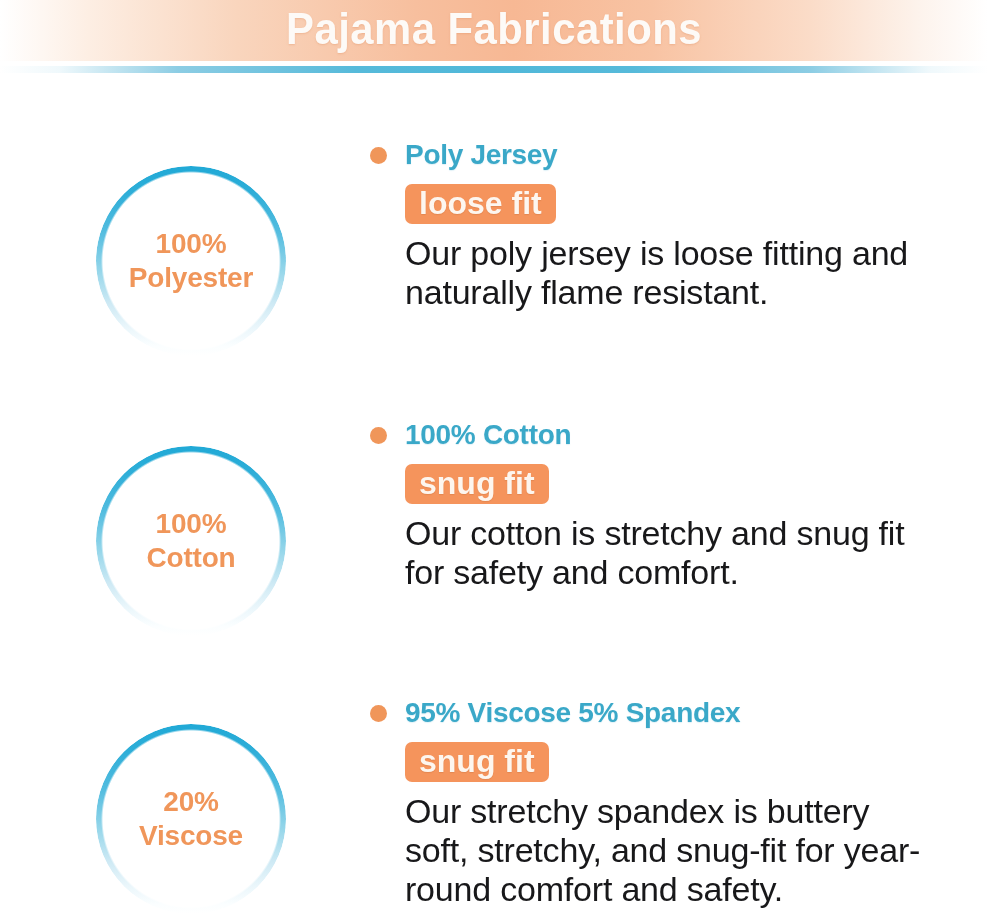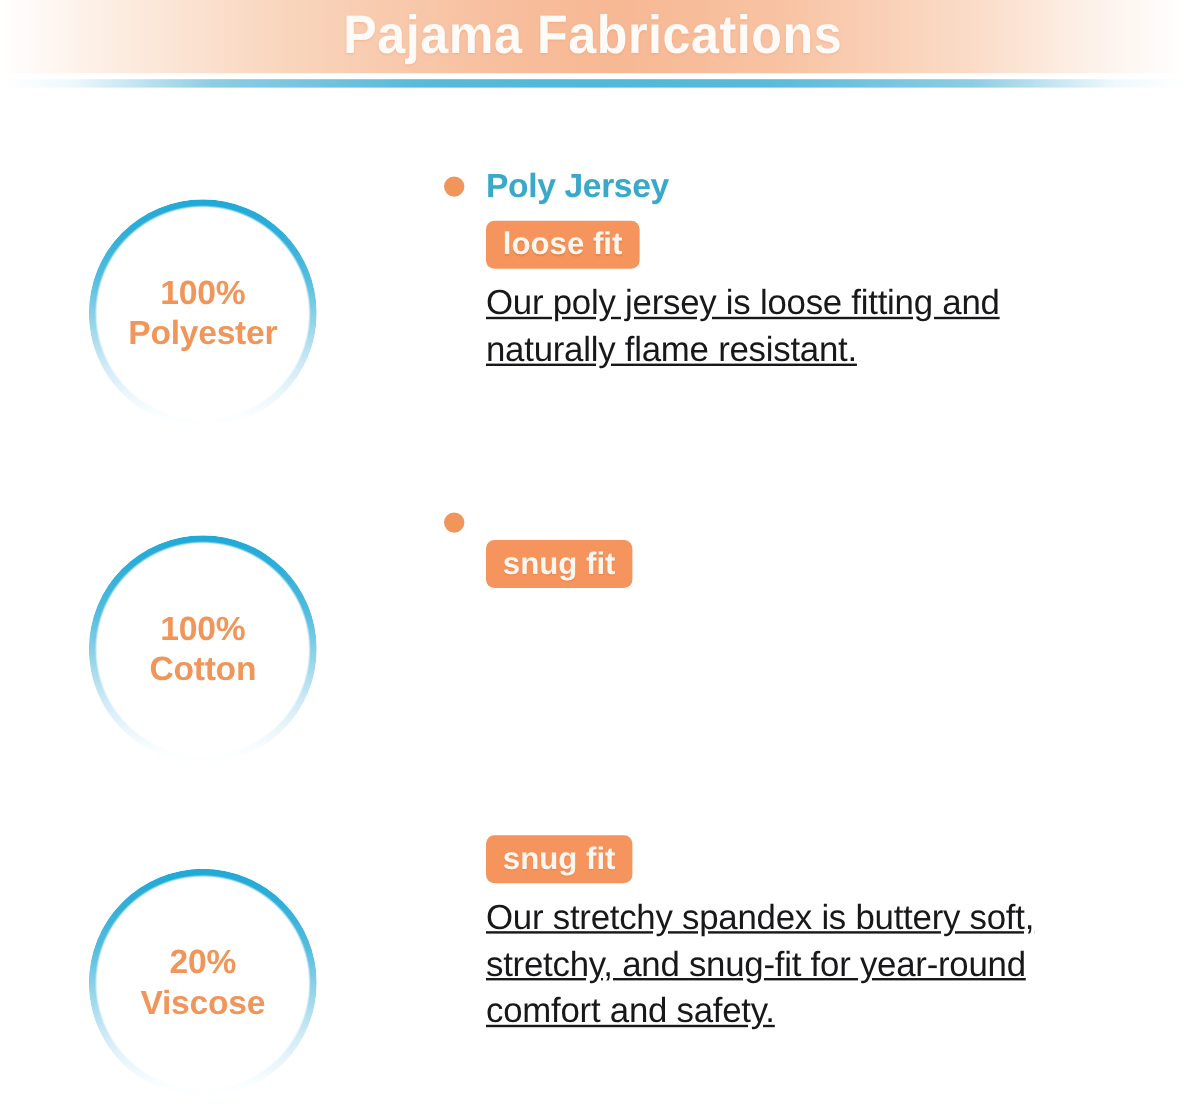--- a/index.html
+++ b/index.html
@@ -103,21 +103,21 @@
   
   .circle-col {
     position: relative;
     width: 370px;
     flex: 0 0 370px;
     height: 230px;
   }
 
   .circle-wrap {
     position: absolute;
-    left: 74px;
+    left: 96px;
     top: 34px;
     width: 190px;
     height: 190px;
     text-decoration: underline;
   }
 
   .circle-ring {
     position: absolute;
     inset: 0;
     border-radius: 50%;
@@ -198,39 +198,38 @@
   .badge-row {
     margin-top: 6px;
     padding-left: 35px;
     display: flex;
   }
 
   .badge {
     display: inline-block;
     background: #f5945c;
     color: #fdf6ef;
-    font-size: 26px;
+    font-size: 32px;
     font-weight: bold;
     line-height: 26px;
     padding: 6px 14px 8px 14px;
     border-radius: 7px;
     letter-spacing: 0px;
     text-shadow: 0 1px 1px rgba(190,105,55,0.30);
     white-space: nowrap;
   }
 
   .body-text {
     margin-top: 10px;
     padding-left: 35px;
     color: #18181a;
-    font-size: 29px;
+    font-size: 34px;
     line-height: 39px;
     max-width: 560px;
     letter-spacing: -0.2px;
-    text-decoration: underline;
   }
 </style>
 </head>
 <body>
 
 <div class="page">
 
   <div class="header-rule-glow"></div>
   <div class="header-band"></div>
   <div class="header-title">Pajama Fabrications</div>
@@ -269,40 +268,46 @@
         <div class="circle-label">
           <span class="l1">100%</span>
           <span class="l2">Cotton</span>
         </div>
       </div>
     </div>
 
     <div class="text-col">
       <div class="heading-line">
         <span class="bullet"></span>
+        <span class="heading">100% Cotton</span>
       </div>
       <div class="badge-row">
         <span class="badge">snug fit</span>
       </div>
+      <div class="body-text">Our cotton is stretchy and snug fit for safety and comfort.</div>
     </div>
   </div>
 
   <div class="row row-3">
 
     <div class="circle-col">
       <div class="circle-wrap">
         <div class="circle-ring"></div>
         <div class="circle-label">
           <span class="l1">20%</span>
           <span class="l2">Viscose</span>
         </div>
       </div>
     </div>
 
     <div class="text-col">
+      <div class="heading-line">
+        <span class="bullet"></span>
+        <span class="heading">95% Viscose 5% Spandex</span>
+      </div>
       <div class="badge-row">
         <span class="badge">snug fit</span>
       </div>
       <div class="body-text">Our stretchy spandex is buttery soft, stretchy, and snug-fit for year-round comfort and safety.</div>
     </div>
   </div>
 
 </div>
 
 </body></html>

